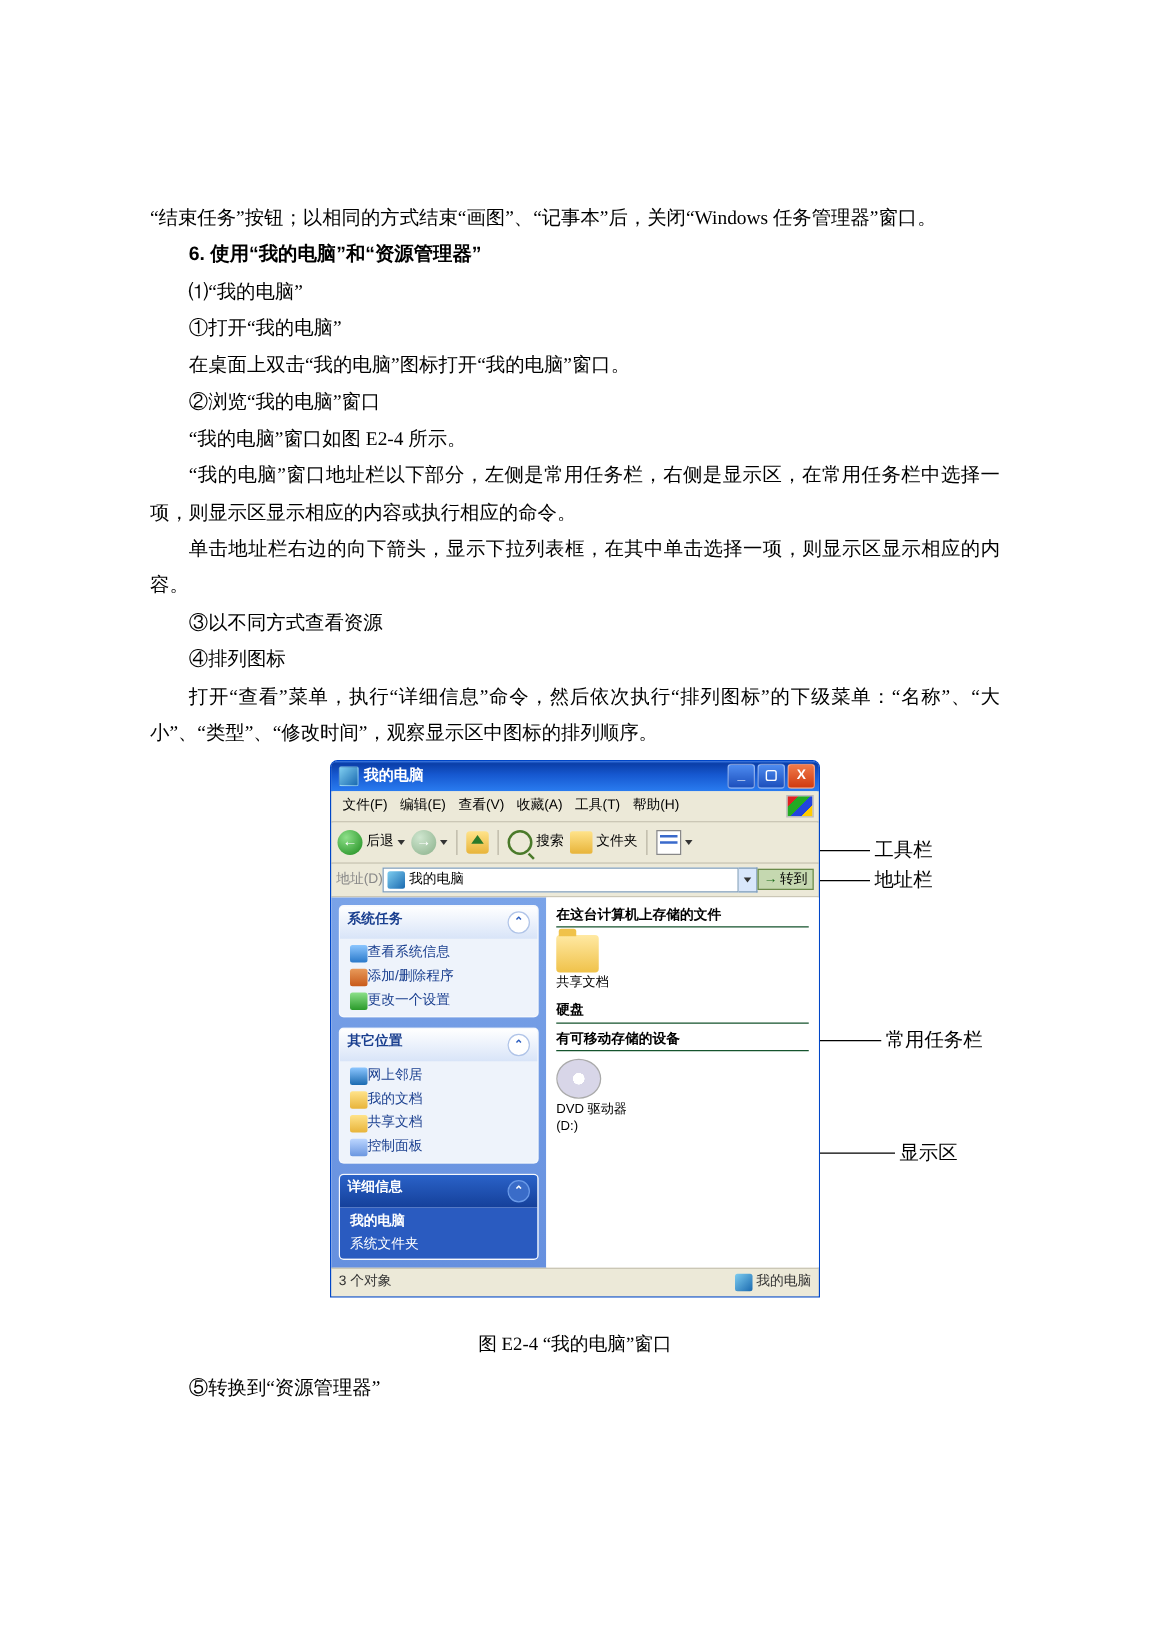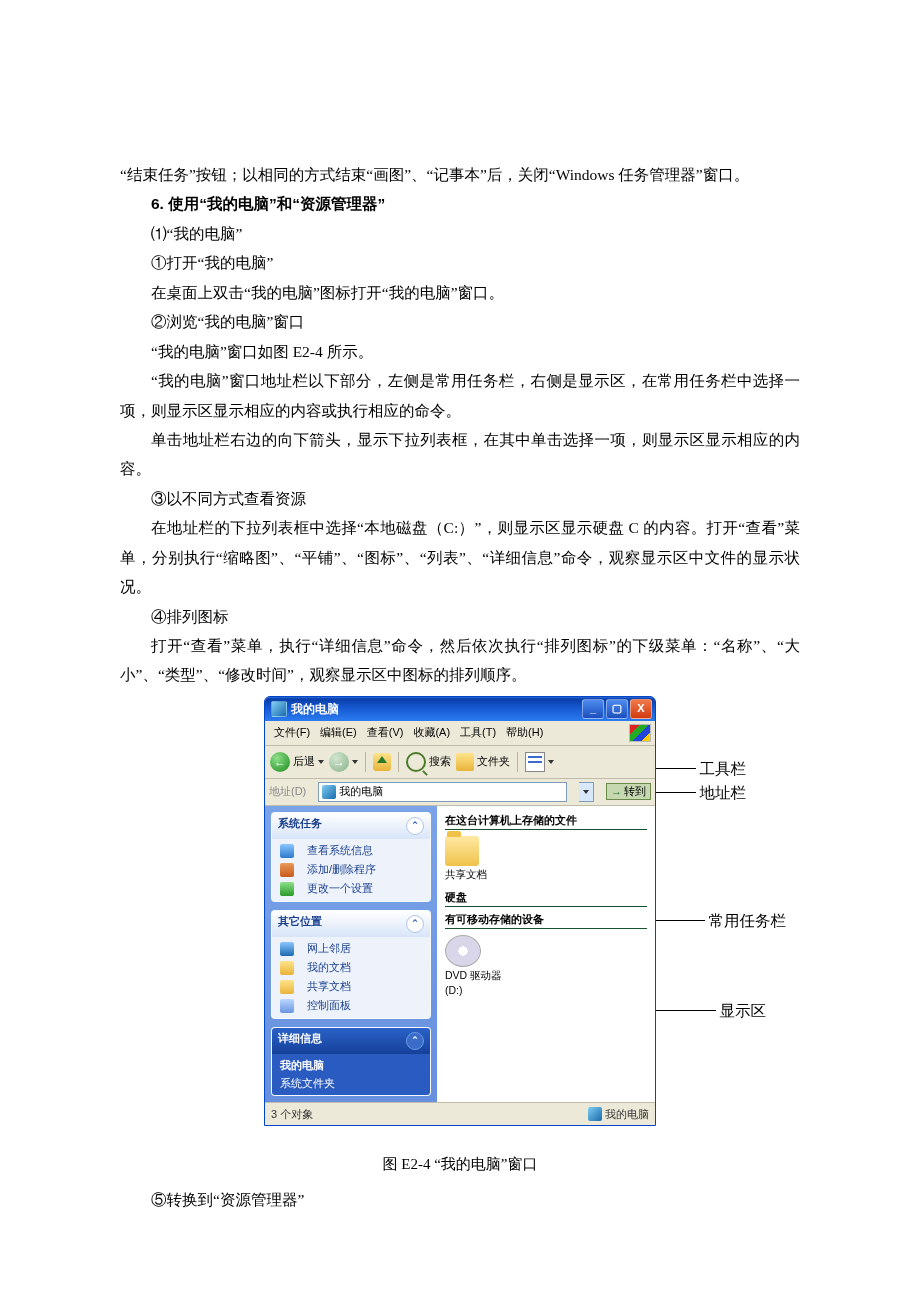--- a/index.html
+++ b/index.html
@@ -90,21 +90,21 @@
   .ticon.up{background:linear-gradient(#ffe38a,#e8b43a);border-radius:3px;position:relative;}
   .ticon.up::after{content:"";position:absolute;left:4px;top:3px;width:0;height:0;border-left:5px solid transparent;border-right:5px solid transparent;border-bottom:7px solid #2a7a2a;}
   .ticon.search{width:16px;height:16px;border:2px solid #4a7a2a;border-radius:50%;position:relative;}
   .ticon.search::after{content:"";position:absolute;right:-4px;bottom:-4px;width:6px;height:2px;background:#4a7a2a;transform:rotate(45deg);}
   .ticon.folders{background:linear-gradient(#ffe38a,#e8b43a);border-radius:2px;}
   .ticon.views{border:1px solid #888;background:#fff;position:relative;}
   .ticon.views::before,.ticon.views::after{content:"";position:absolute;left:2px;right:2px;height:2px;background:#3a6acb;}
   .ticon.views::before{top:3px;} .ticon.views::after{top:8px;}
   .addrbar{
     background:#ece9d8;display:flex;align-items:center;
-    padding:2px 4px;height:22px;gap:12px;border-bottom:1px solid #c0bcaa;
+    padding:2px 4px;height:22px;gap:0;border-bottom:1px solid #c0bcaa;
   }
   .addrlabel{color:#888;}
   .addrfield{
     flex:1;background:#fff;border:1px solid #7f9db9;height:18px;
     display:flex;align-items:center;padding:0 3px;gap:3px;
   }
   .addrfield .aicon{width:14px;height:14px;background:linear-gradient(135deg,#7ecdf0,#1a6ab0);border-radius:2px;}
   .addrdd{width:14px;height:18px;background:#d9e7fb;border:1px solid #7f9db9;border-left:none;display:flex;align-items:center;justify-content:center;}
   .gobtn{background:#c5d8b0;border:1px solid #6a8a4a;padding:1px 4px;display:flex;align-items:center;gap:2px;color:#000;}
   .gobtn .arr{color:#1a6a1a;font-weight:bold;}
@@ -128,21 +128,21 @@
   }
   .taskhead.dark{background:linear-gradient(to bottom,#2a62c8,#15409a);color:#fff;}
   .taskhead .chev{
     margin-left:auto;width:16px;height:16px;border-radius:50%;
     background:#fff;border:1px solid #b0c4e8;
     display:flex;align-items:center;justify-content:center;color:#2a5cbf;font-size:9px;
   }
   .taskhead.dark .chev{background:#3a6cc8;border-color:#6a9ae8;color:#fff;}
   .taskbody{padding:5px 8px;display:flex;flex-direction:column;gap:5px;}
   .taskbody.dark{background:#2a5bc0;color:#fff;}
-  .titem{display:flex;align-items:center;gap:13px;color:#1a3f8f;cursor:default;}
+  .titem{display:flex;align-items:center;gap:0;color:#1a3f8f;cursor:default;}
   .titem .ii{width:14px;height:14px;border-radius:2px;}
   .ii.info{background:linear-gradient(#8cc6ff,#2a7acb);}
   .ii.addrem{background:linear-gradient(#e89a5a,#c85a1a);}
   .ii.change{background:linear-gradient(#8ce08a,#2a9a2a);}
   .ii.net{background:linear-gradient(#8cc6ff,#1a6ab0);}
   .ii.docs{background:linear-gradient(#ffe38a,#e8b43a);}
   .ii.share{background:linear-gradient(#ffe38a,#e8b43a);}
   .ii.cp{background:linear-gradient(#bcd6ff,#6a96e0);}
   .rightpane{flex:1;background:#fff;padding:6px 8px;font-size:11px;color:#000;}
   .grouphead{font-weight:bold;border-bottom:1px solid #14532d;padding-bottom:2px;margin:2px 0 6px 0;color:#000;}
@@ -179,21 +179,20 @@
   <p class="para">“结束任务”按钮；以相同的方式结束“画图”、“记事本”后，关闭“Windows 任务管理器”窗口。</p>
   <p class="para indent bold">6. 使用“我的电脑”和“资源管理器”</p>
   <p class="para indent">⑴“我的电脑”</p>
   <p class="para indent">①打开“我的电脑”</p>
   <p class="para indent">在桌面上双击“我的电脑”图标打开“我的电脑”窗口。</p>
   <p class="para indent">②浏览“我的电脑”窗口</p>
   <p class="para indent">“我的电脑”窗口如图 E2-4 所示。</p>
   <p class="para indent">“我的电脑”窗口地址栏以下部分，左侧是常用任务栏，右侧是显示区，在常用任务栏中选择一项，则显示区显示相应的内容或执行相应的命令。</p>
   <p class="para indent">单击地址栏右边的向下箭头，显示下拉列表框，在其中单击选择一项，则显示区显示相应的内容。</p>
   <p class="para indent">③以不同方式查看资源</p>
-  <p class="para indent">在地址栏的下拉列表框中选择“本地磁盘（C:）”，则显示区显示硬盘 C 的内容。打开“查看”菜单，分别执行“缩略图”、“平铺”、“图标”、“列表”、“详细信息”命令，观察显示区中文件的显示状况。</p>
   <p class="para indent">④排列图标</p>
   <p class="para indent">打开“查看”菜单，执行“详细信息”命令，然后依次执行“排列图标”的下级菜单：“名称”、“大小”、“类型”、“修改时间”，观察显示区中图标的排列顺序。</p>
 
   <div class="figure-wrap">
     <div class="figure-col">
 
       <div class="xp-window">
 
         <div class="titlebar">
           <span class="t-icon"></span>

